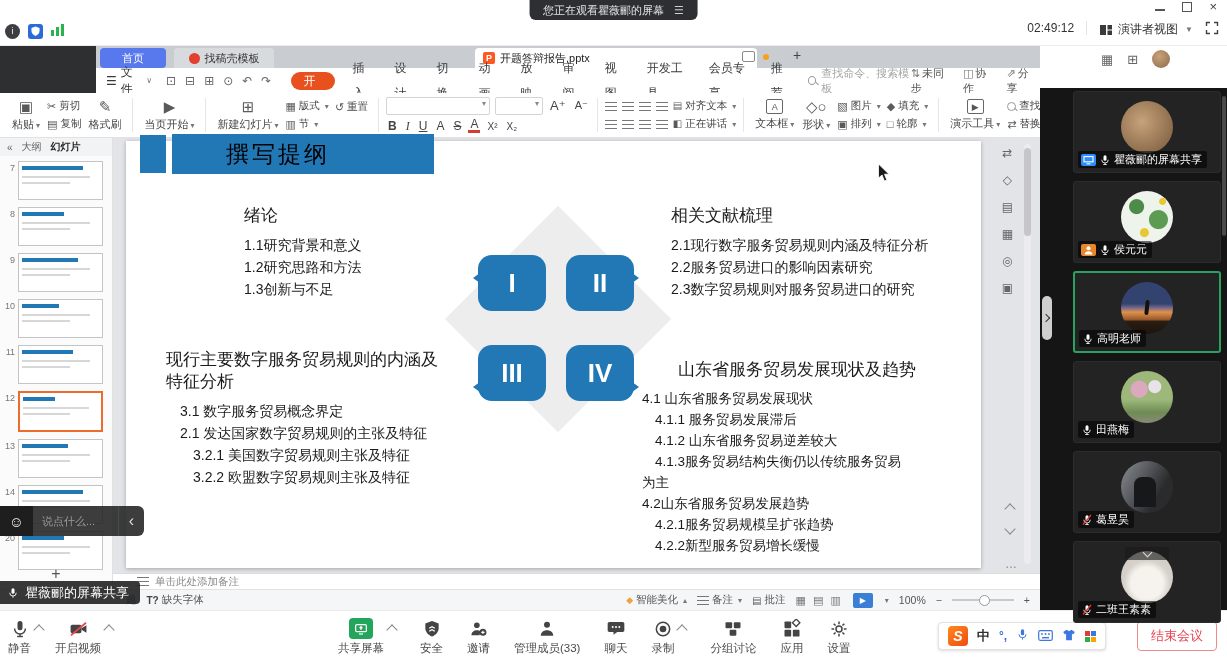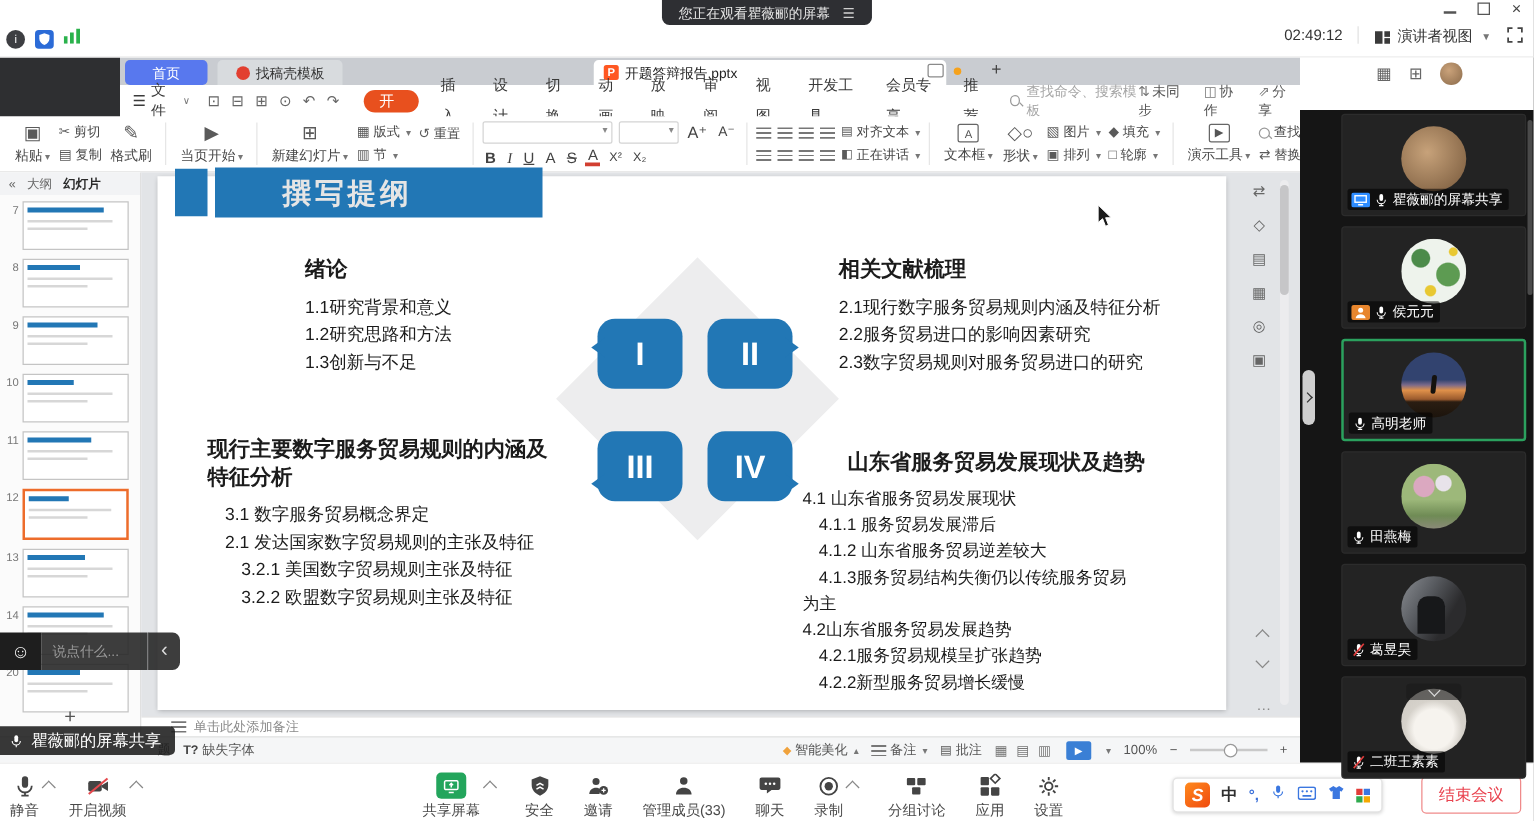--- a/index.html
+++ b/index.html
@@ -84,32 +84,32 @@
   .thumb.sel .tcard{border:2px solid var(--thumb-orange)}
   .tcard i.b{position:absolute;left:3px;top:4px;height:4px;background:var(--slide-blue)}
   .tcard i.l{position:absolute;left:3px;height:2px;background:#d7d7d7}
   .tcard i.l1{top:14px}.tcard i.l2{top:20px}
   .addslide{position:absolute;bottom:6px;left:50%;transform:translateX(-50%);font-size:16px;color:#555}
   .maincol{display:flex;flex-direction:column;width:927px}
   .canvas{height:435px;background:#e2e4e7;position:relative}
   .slide{position:absolute;left:13px;top:3px;width:855px;height:427px;background:#fff;box-shadow:0 1px 4px rgba(0,0,0,.28)}
   .slide-accent{position:absolute;left:14px;top:-6px;width:26px;height:38px;background:var(--slide-blue)}
   .slide-banner{position:absolute;left:46px;top:-7px;width:262px;height:40px;background:var(--slide-blue)}
-  .slide-title{position:absolute;left:54px;top:0;line-height:40px;font-size:23px;font-weight:bold;letter-spacing:3px;color:#e5e5e5}
+  .slide-title{position:absolute;left:54px;top:0;line-height:40px;font-size:23px;font-weight:normal;letter-spacing:3px;color:#000000}
   .diamond-bg{position:absolute;left:352px;top:98px;width:160px;height:160px;background:#ededee;transform:rotate(45deg)}
   .bubble{position:absolute;width:68px;height:56px;border-radius:14px;background:var(--slide-blue);color:#fff;
     font-weight:bold;font-size:26px;display:flex;align-items:center;justify-content:center}
   .b0{left:352px;top:114px}.b1{left:440px;top:114px}.b2{left:352px;top:204px}.b3{left:440px;top:204px}
   .bubble::after{content:"";position:absolute;border:8px solid transparent}
   .t-left::after{left:-13px;top:15px;border-right:11px solid var(--slide-blue)}
   .t-right::after{right:-13px;top:15px;border-left:11px solid var(--slide-blue)}
   .t-bl::after{left:-13px;bottom:6px;border-right:11px solid var(--slide-blue)}
   .t-br::after{right:-13px;bottom:6px;border-left:11px solid var(--slide-blue)}
   .sec{position:absolute;color:#1b1b1b}
-  .sec h3{font-size:17px;font-weight:bold;margin:0 0 7px;line-height:22px}
+  .sec h3{font-size:17px;font-weight:normal;margin:0 0 7px;line-height:22px}
   .ln{font-size:14px;line-height:22px;white-space:nowrap}
   .sec1 .ln,.sec3 .ln{white-space:normal}
   .d1{padding-left:13px}
   .sec0{left:118px;top:64px;width:230px}
   .sec1{left:545px;top:64px;width:268px}
   .sec2{left:40px;top:208px;width:330px}
   .sec2 h3{width:272px}
   .sec2 .lines{padding-left:14px}
   .sec3{left:516px;top:218px;width:332px}
   .sec3 h3{padding-left:36px}

